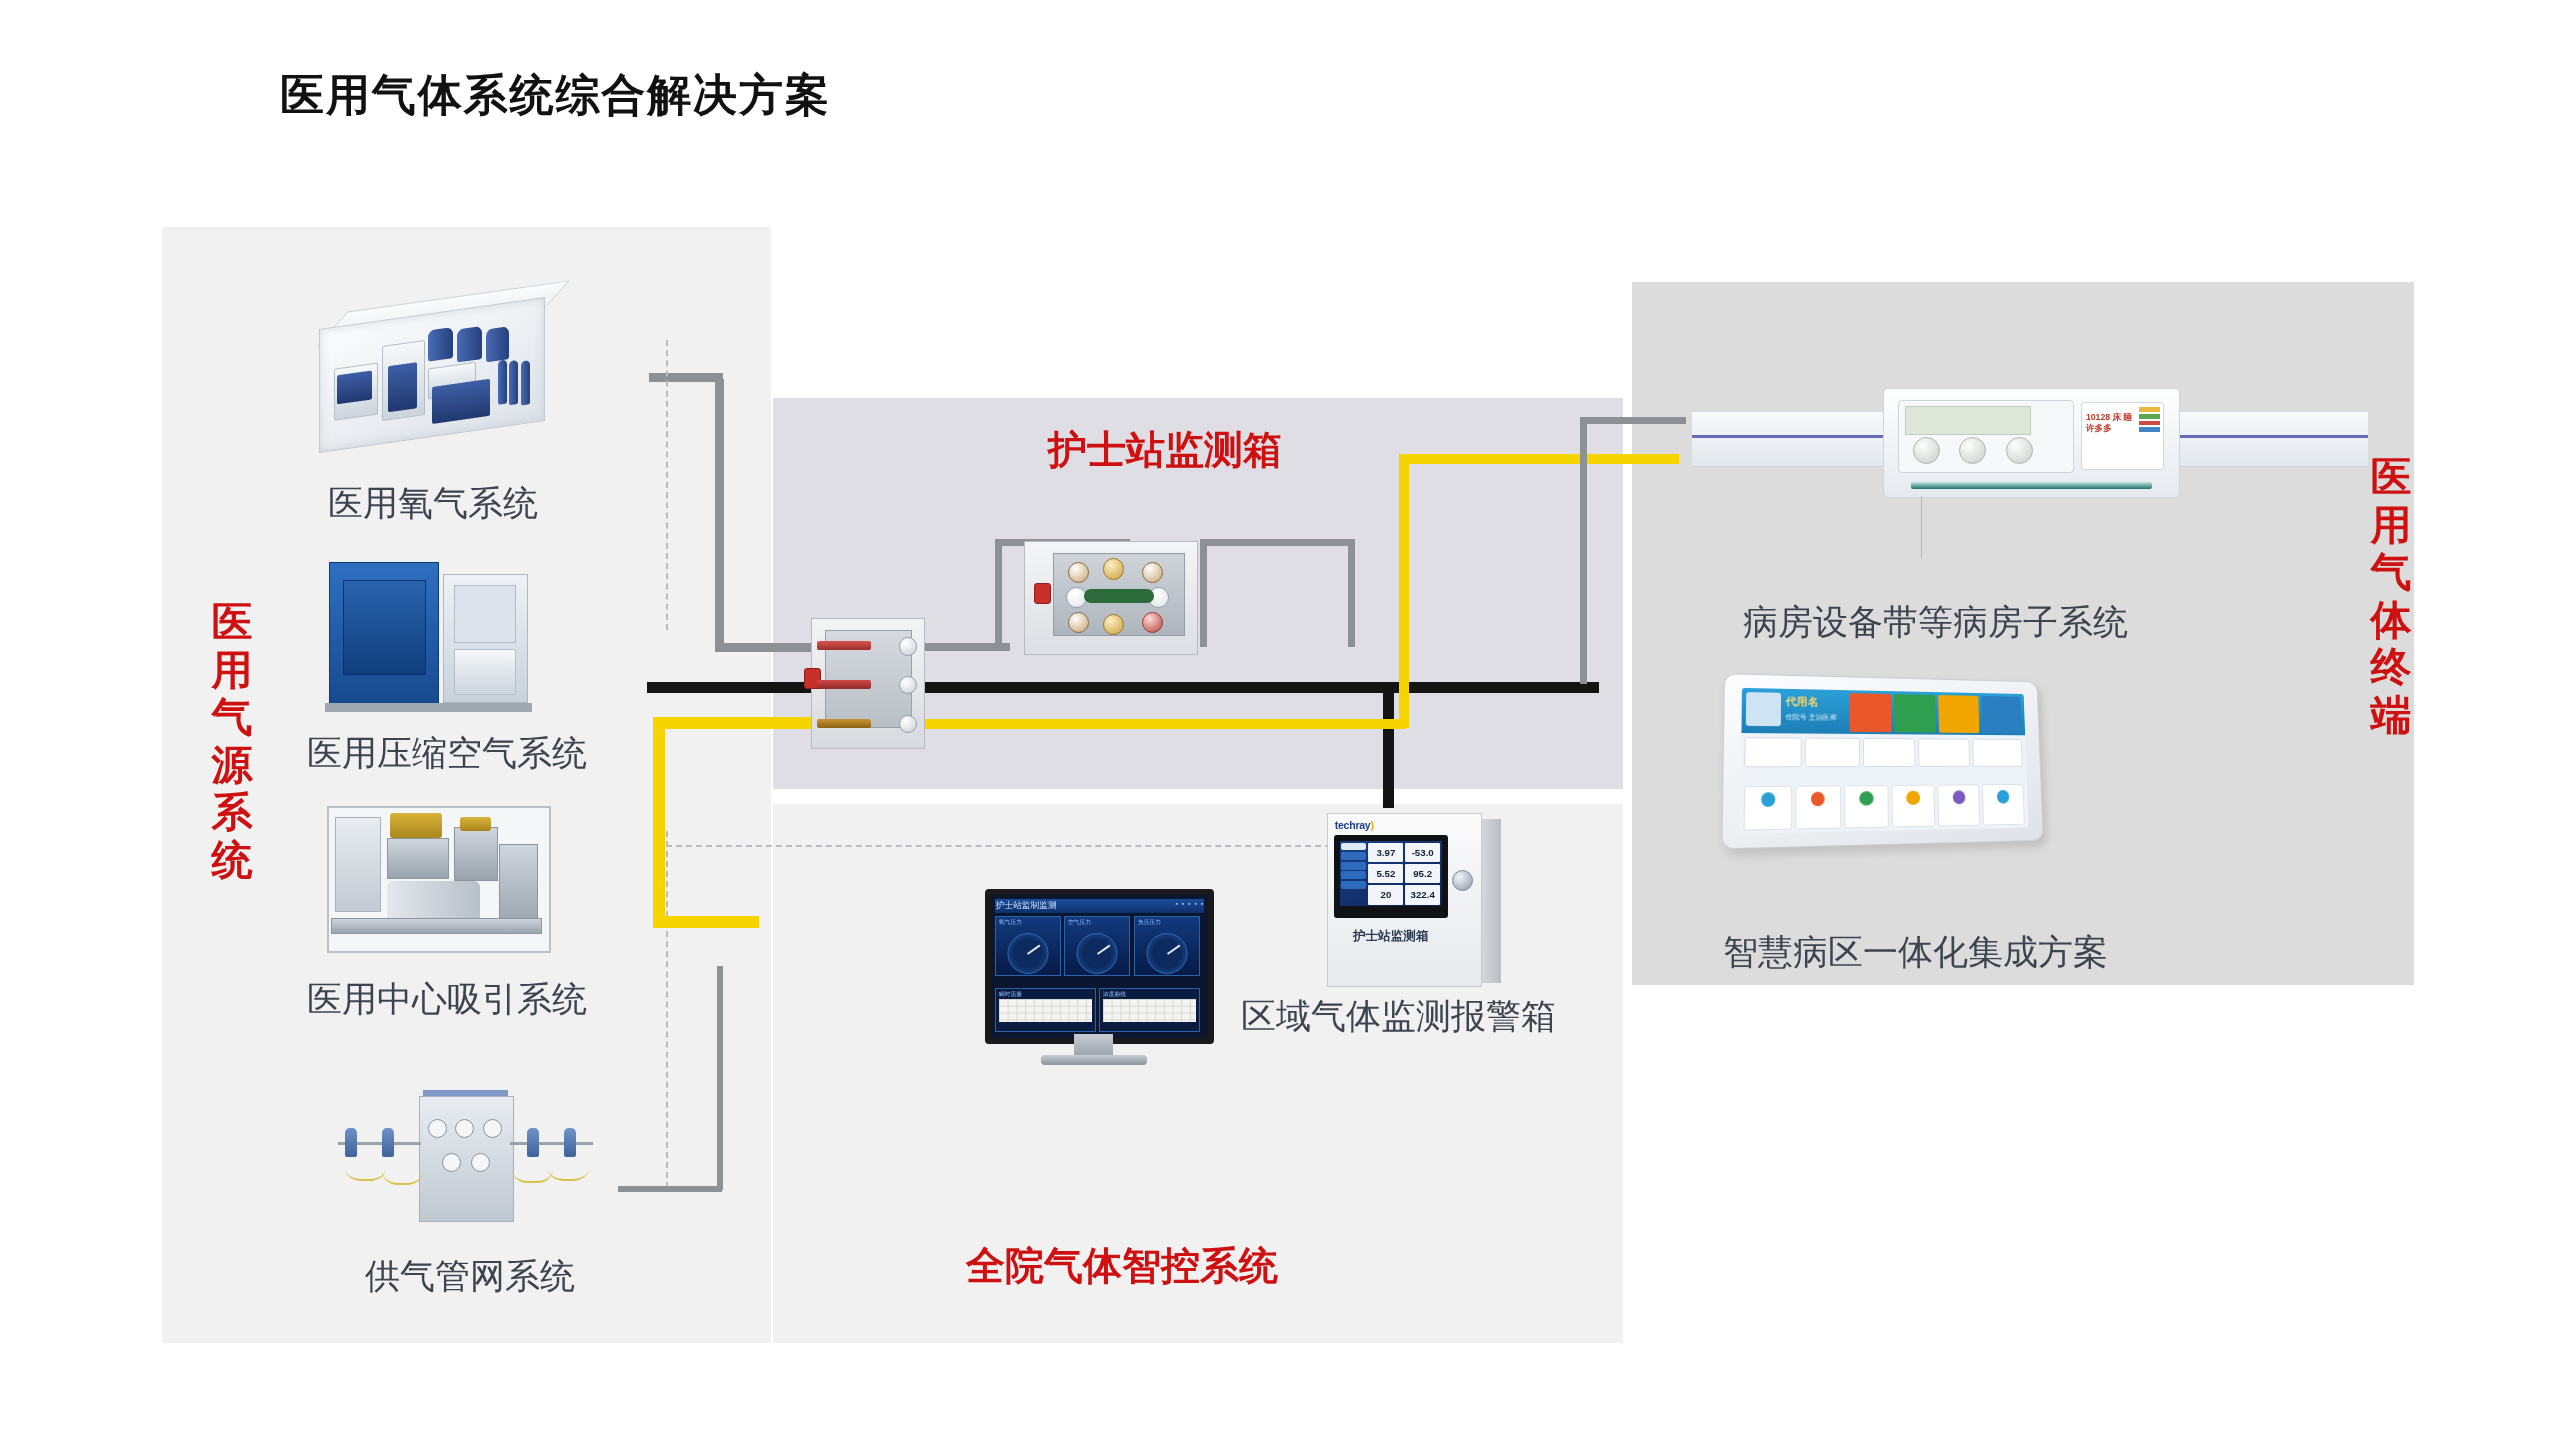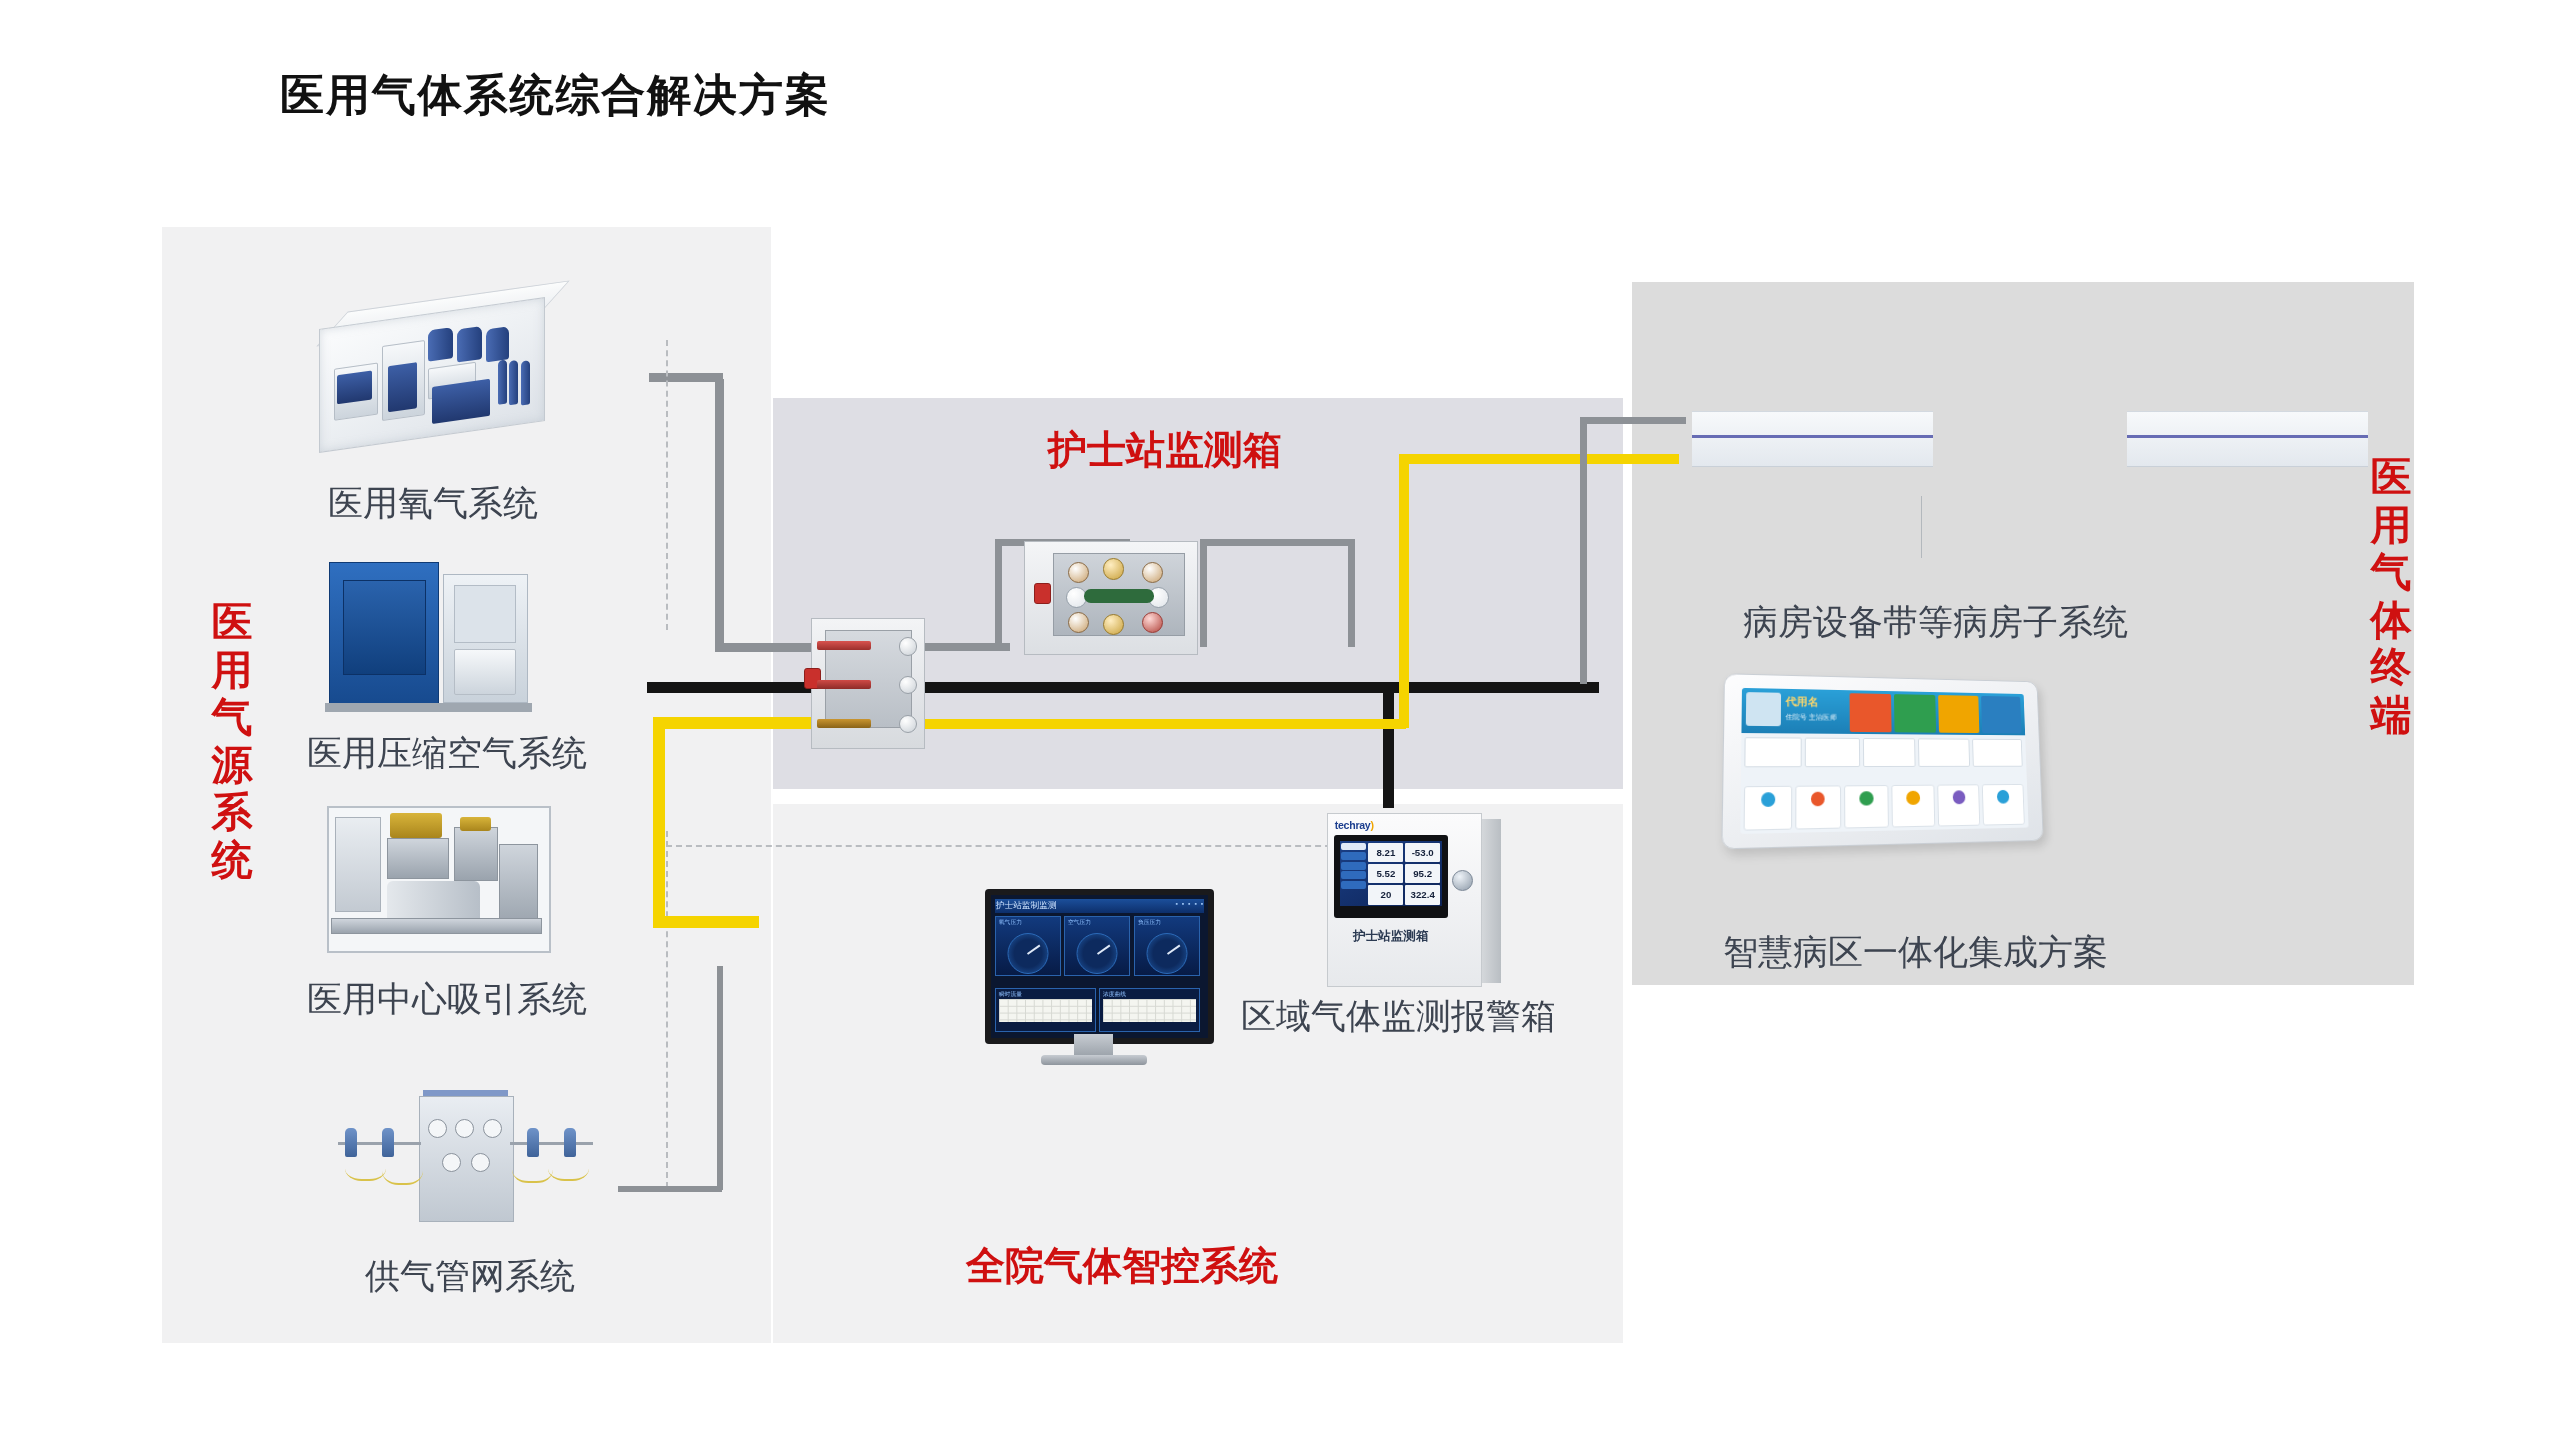--- a/index.html
+++ b/index.html
@@ -397,21 +397,21 @@
       <div class="ab-screen">
         <div class="ab-lcd">
           <div class="ab-menu">
             <div class="ab-mi on"></div>
               <div class="ab-mi"></div>
             <div class="ab-mi"></div>
               <div class="ab-mi"></div>
               <div class="ab-mi"></div>
           </div>
           <div class="ab-vals">
-            <div class="ab-cell">8.21</div>
+            <div class="ab-cell">3.97</div>
             <div class="ab-cell">-53.0</div>
             <div class="ab-cell">5.52</div>
             <div class="ab-cell">95.2</div>
             <div class="ab-cell">20</div>
             <div class="ab-cell">322.4</div>
           </div>
         </div>
       </div>
       <div class="ab-knob"></div>
       <div class="ab-cap">护士站监测箱</div>
@@ -424,20 +424,38 @@
     <span>用</span>
     <span>气</span>
     <span>体</span>
     <span>终</span>
     <span>端</span>
   </div>
 
   <div class="eq" id="img-bedhead">
     <div class="bh-rail l"></div>
     <div class="bh-rail r"></div>
+    <div class="bh-center">
+      <div class="bh-inner"></div>
+      <div class="bh-vent"></div>
+      <div class="bh-knob" style="left:29px;"></div>
+      <div class="bh-knob" style="left:75px;"></div>
+      <div class="bh-knob" style="left:122px;"></div>
+      <div class="bh-disp">
+        <div class="bh-sw">
+          <i style="background:#e8b93a;"></i>
+          <i style="background:#5aa84f;"></i>
+          <i style="background:#d04a41;"></i>
+          <i style="background:#3f84c7;"></i>
+        </div>
+        <div class="bh-bed">10128 床 睡</div>
+        <div class="bh-nm">许多多</div>
+      </div>
+      <div class="bh-strip"></div>
+    </div>
   </div>
   <div class="abs bh-drop" style="left:1921px;top:496px;width:1px;height:62px;background:#b3b8bd;"></div>
   <div class="abs cap" id="cap-bedhead">病房设备带等病房子系统</div>
 
   <div class="eq" id="img-tablet">
     <div class="tb-frame">
       <div class="tb-screen">
         <div class="tb-top"></div>
         <div class="tb-av"></div>
         <div class="tb-nm">代用名</div>

